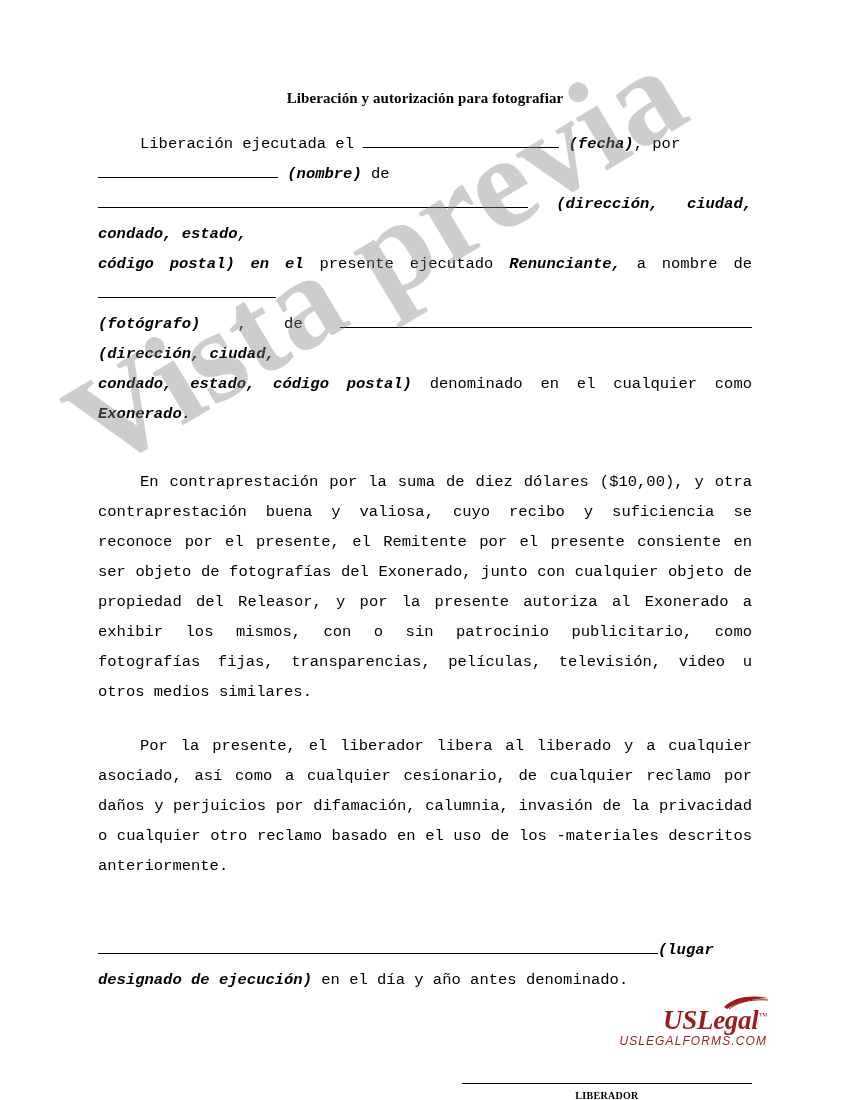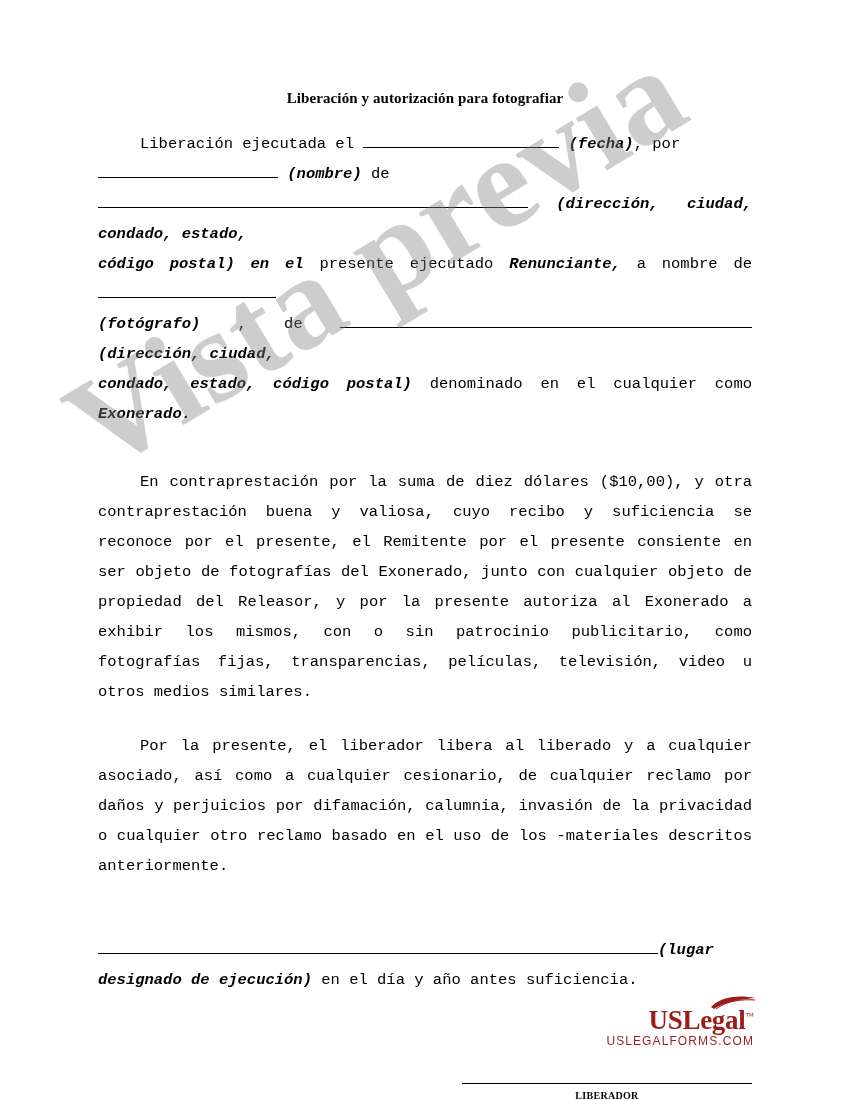--- a/index.html
+++ b/index.html
@@ -100,23 +100,24 @@
     color: rgba(130,130,130,0.40);
     transform: rotate(-31deg);
     transform-origin: left top;
     white-space: nowrap;
     letter-spacing: 1px;
   }
 
   
   .logo {
     position: absolute;
-    right: 96px;
+    right: 83px;
     bottom: 52px;
     text-align: right;
+    font-style: italic;
   }
   .logo-main {
     font-family: "Liberation Serif", serif;
     font-size: 27px;
     font-weight: bold;
     color: #9c1b1b;
     line-height: 1;
     letter-spacing: -0.3px;
   }
   .logo-main .us { color: #9c1b1b; }
@@ -185,21 +186,21 @@
   <div class="para">
     <span class="lead"></span><span>Por la presente, el liberador libera al liberado y a cualquier asociado, así como a cualquier cesionario, de cualquier reclamo por daños y perjuicios por difamación, calumnia, invasión de la privacidad o cualquier otro reclamo basado en el uso de los -materiales descritos anteriormente.</span>
   </div>
 
   <div class="para">
     <span class="lead"></span>
     <br>
     <span class="fill f-place"></span><span class="bi">(lugar</span>
     <br>
     <span class="bi">designado de ejecución)</span>
-    <span>en el día y año antes suficiencia.</span>
+    <span>en el día y año antes denominado.</span>
   </div>
 
   <div class="sig-wrap">
     <div class="sig-col">
       <div class="sig-line"></div>
       <div class="sig-label">LIBERADOR</div>
     </div>
   </div>
 
 </div>

